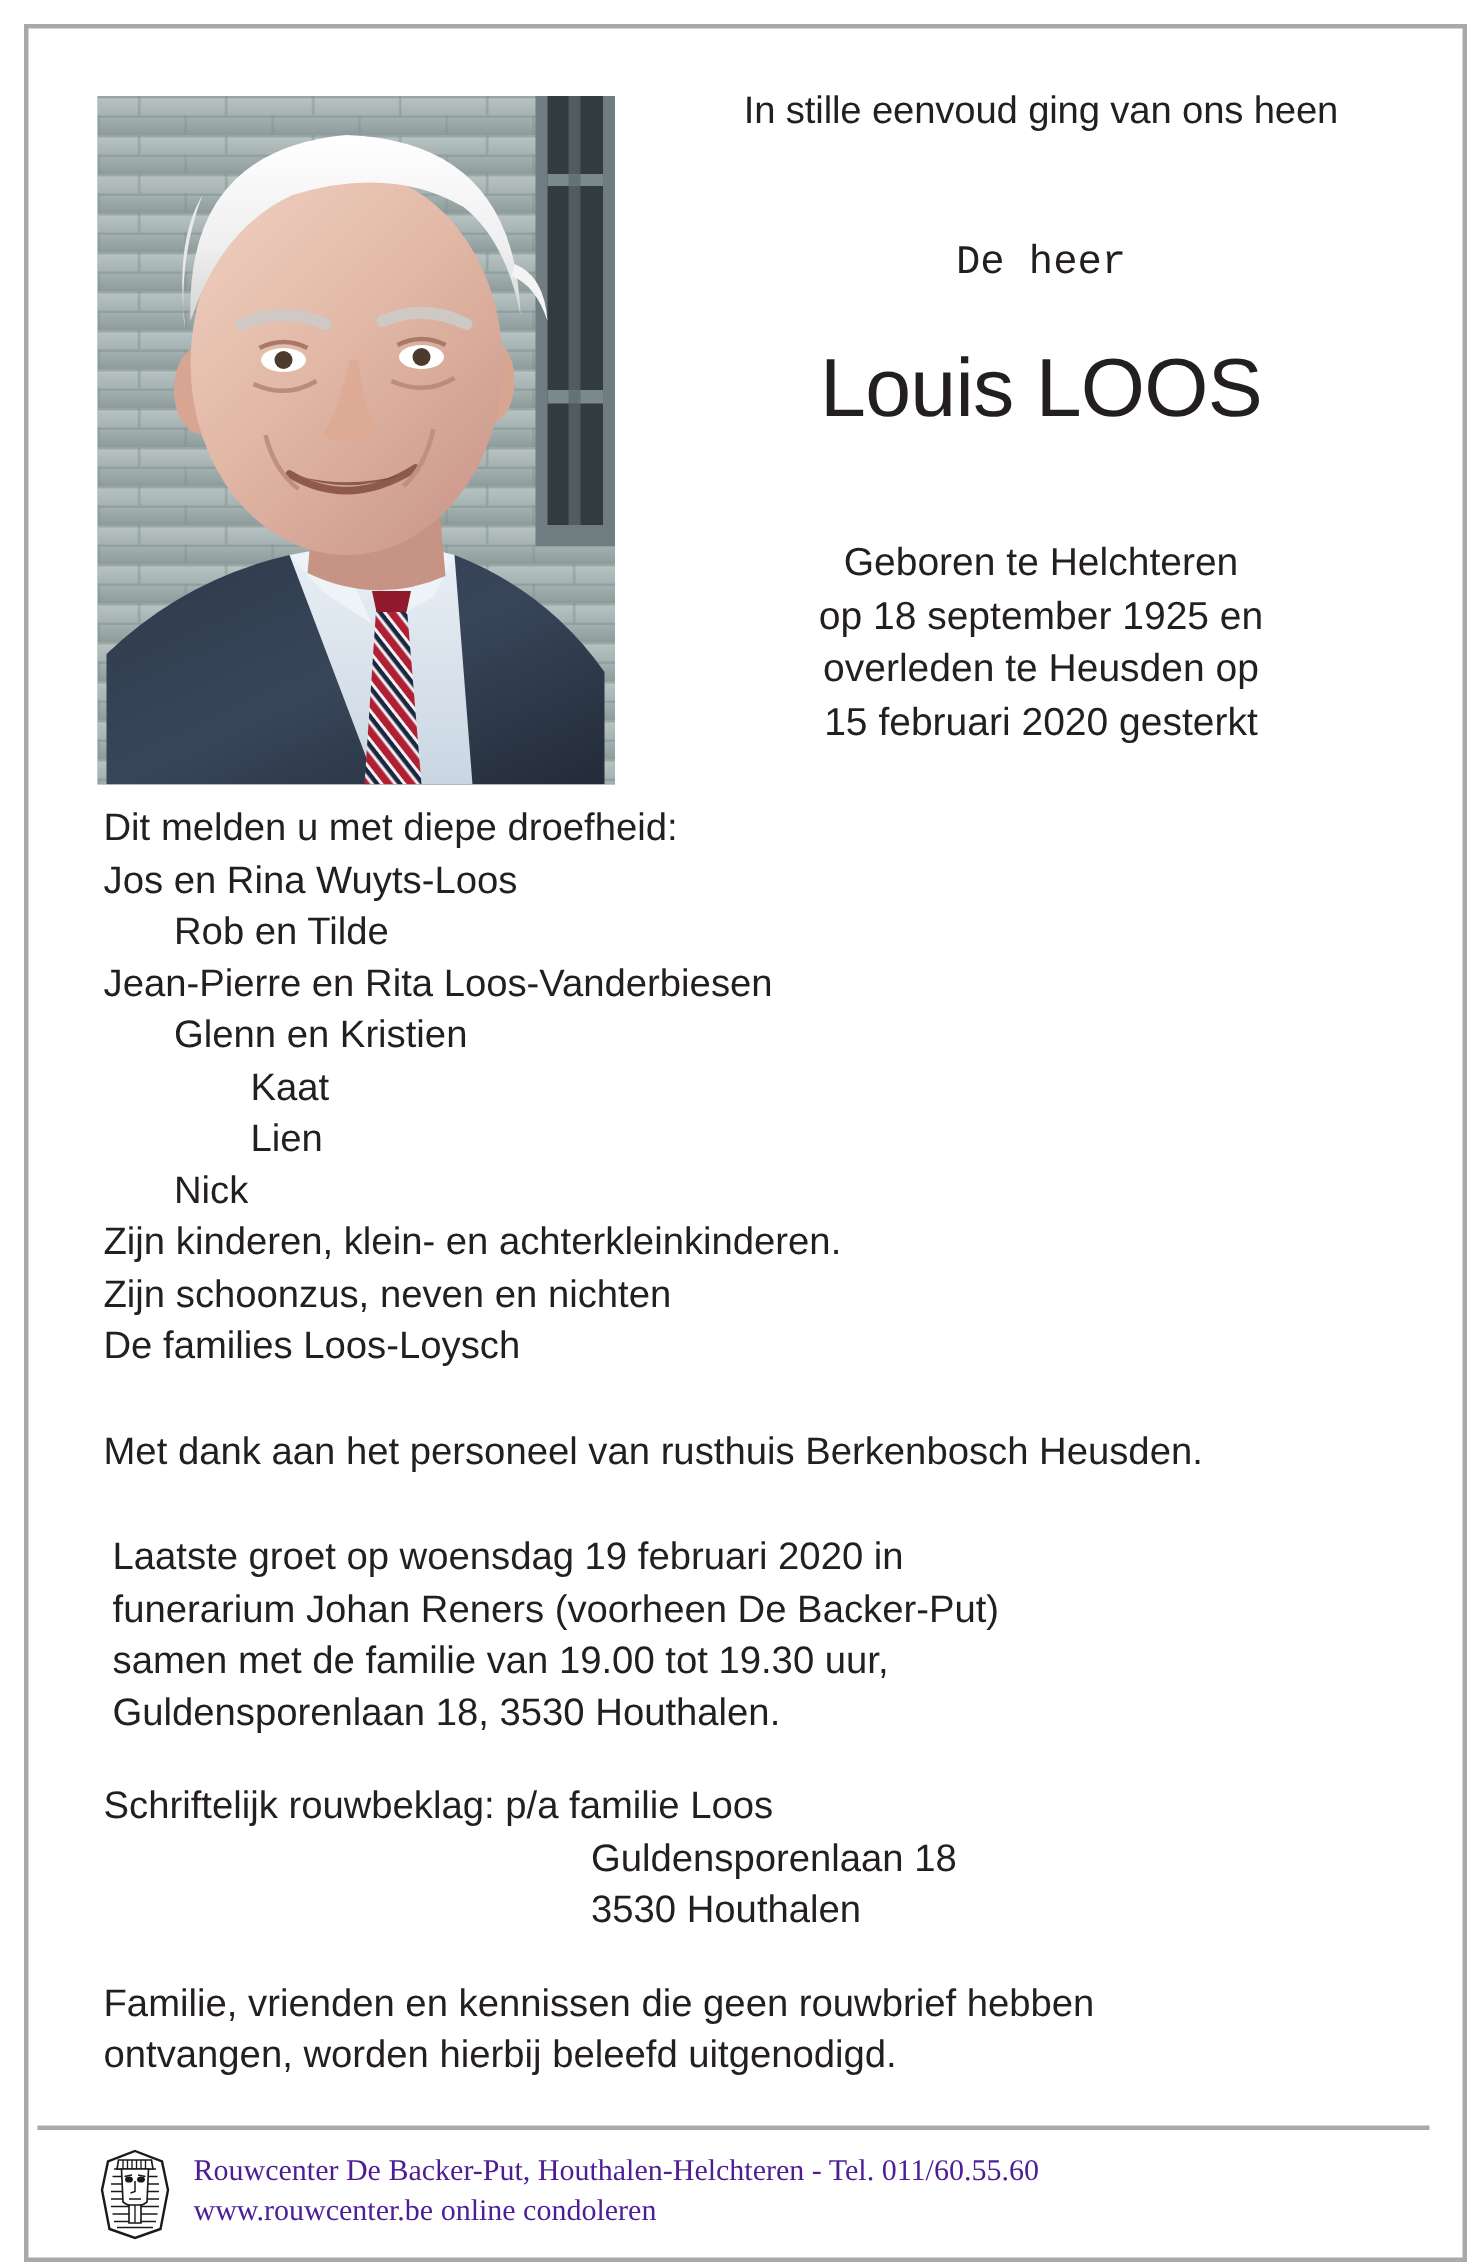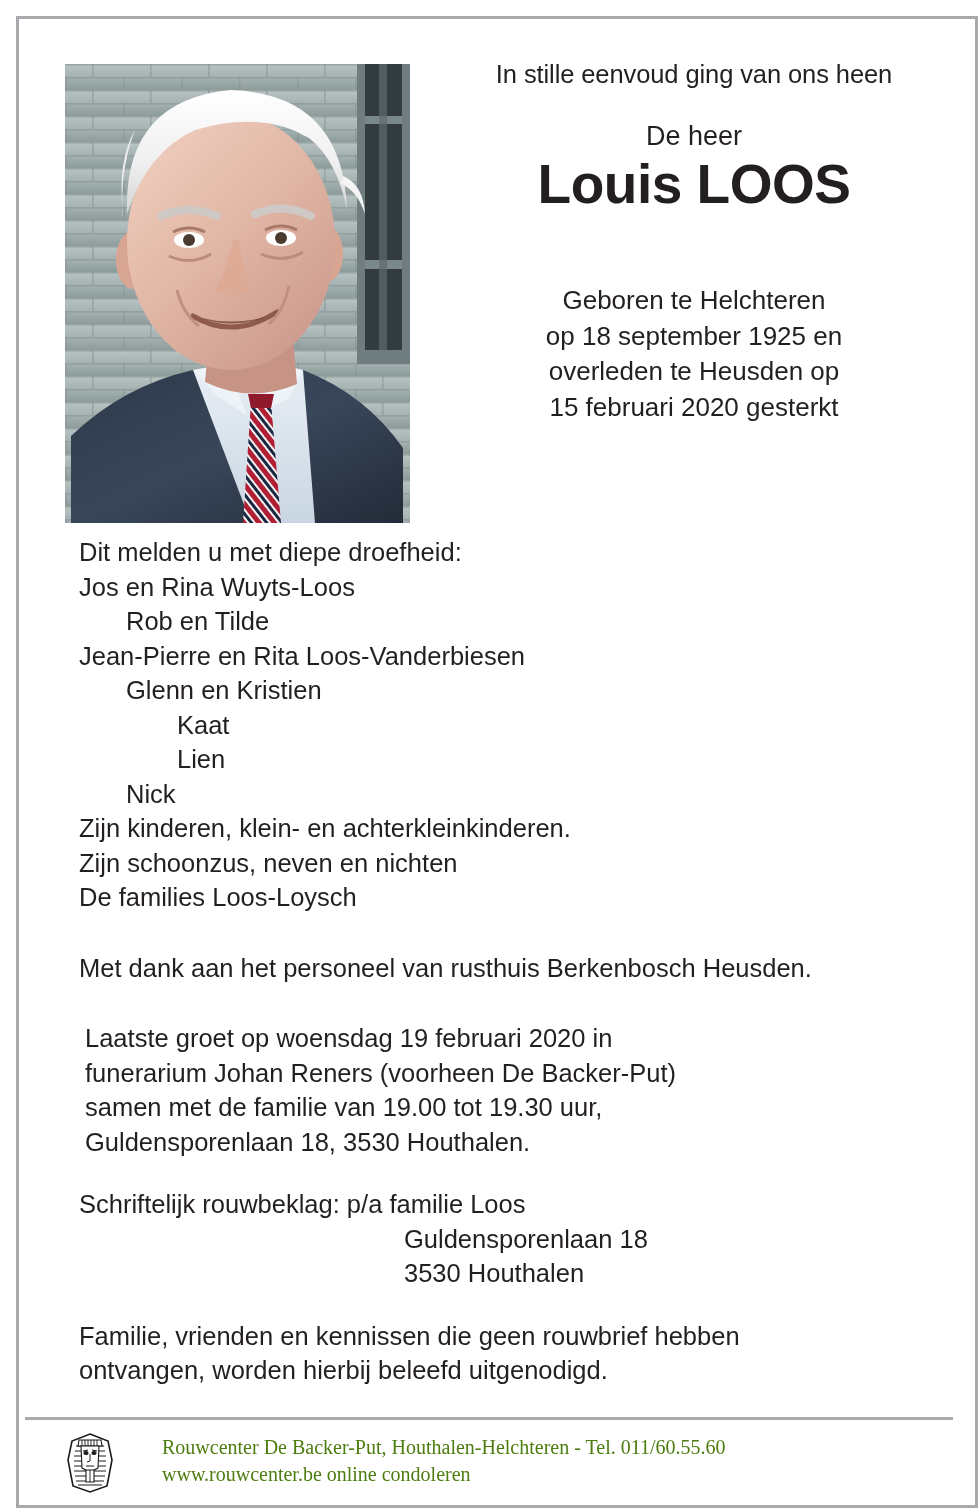--- a/index.html
+++ b/index.html
@@ -63,41 +63,43 @@
     width: 550px;
     text-align: center;
   }
   .eyebrow {
     font-size: 25.5px;
     line-height: 34px;
     letter-spacing: -0.1px;
     white-space: nowrap;
   }
   .deheer {
-    margin-top: 28px;
+    margin-top: 68px;
     font-size: 27px;
     line-height: 34px;
+    font-family: Liberation Mono, monospace;
   }
   .name {
+    margin-top: 34px;
     font-size: 55px;
     line-height: 62px;
-    font-weight: bold;
+    font-weight: normal;
     letter-spacing: -0.5px;
   }
   .birthdeath {
     margin-top: 68px;
     font-size: 26px;
     line-height: 35.5px;
   }
   .birthdeath div { white-space: nowrap; }
 
   
   .body-block {
     position: absolute;
-    left: 72px;
+    left: 62px;
     top: 528px;
     width: 880px;
   }
 
   .line {
     font-size: 25.5px;
     line-height: 34.5px;
     white-space: nowrap;
   }
   .line.ind1 { padding-left: 47px; }
@@ -147,23 +149,22 @@
     width: 50px;
     height: 62px;
     flex: 0 0 auto;
     margin-top: 1px;
   }
   .footer-logo svg { display: block; width: 50px; height: 62px; }
   .footer-text {
     font-family: "Liberation Serif", serif;
     font-size: 20px;
     line-height: 27px;
-    color: #4d7c0f;
+    color: #4c1d95;
     padding-top: 3px;
-    margin-left: 33px;
   }
   .footer-text div { white-space: nowrap; }
 </style>
 </head>
 <body>
 
 <div class="card">
   <div class="card-frame"></div>
 
   <div class="top">

